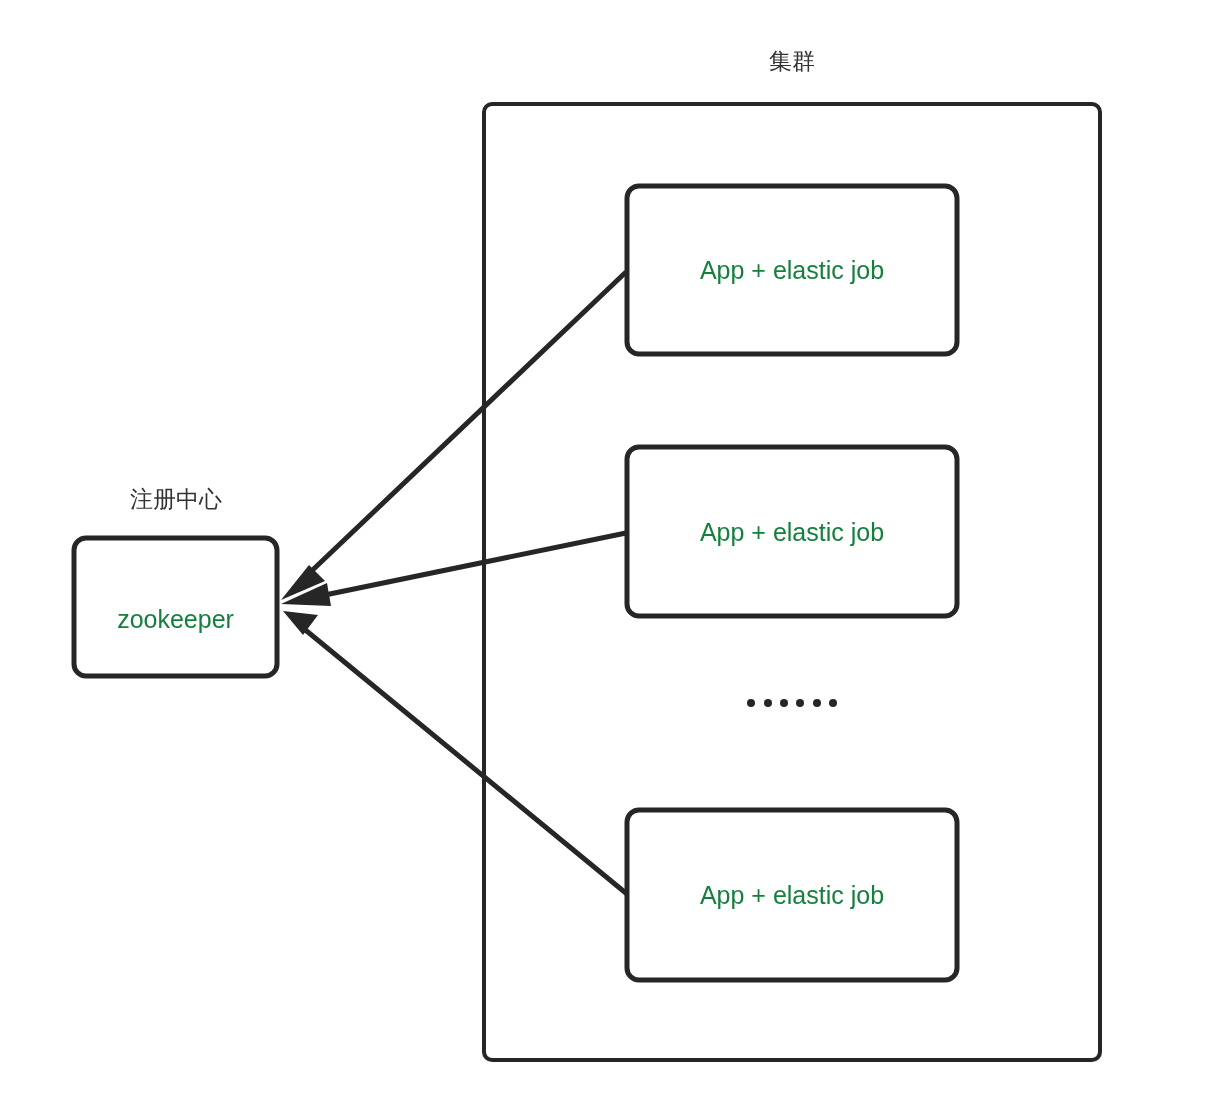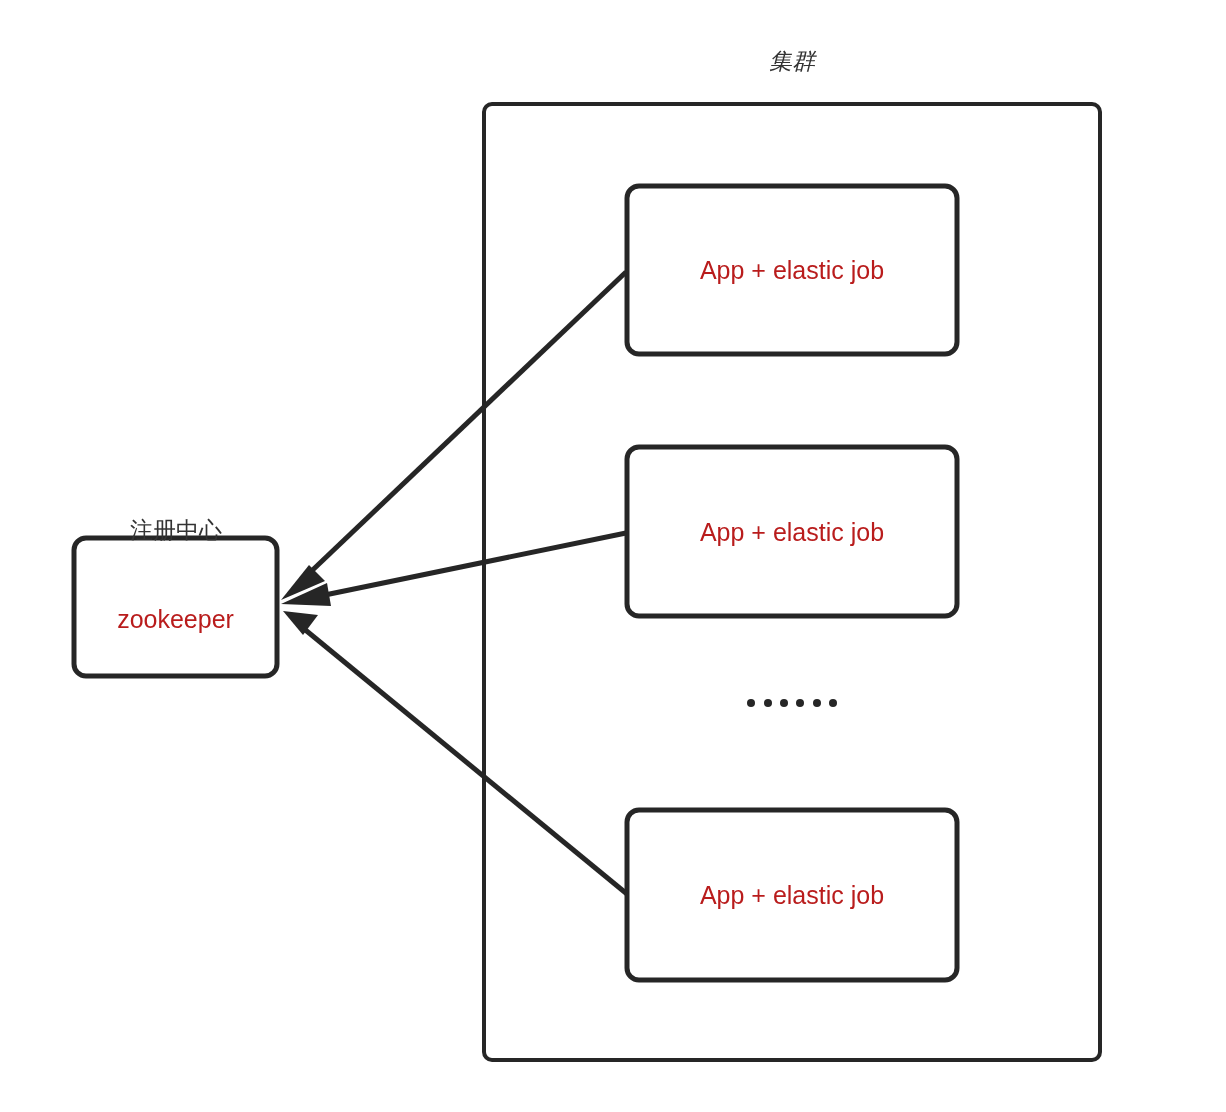--- a/index.html
+++ b/index.html
@@ -19,21 +19,21 @@
   }
   #diagram-svg {
     position: absolute;
     left: 0;
     top: 0;
     width: 1226px;
     height: 1112px;
   }
   .node-label {
     position: absolute;
-    color: #b91c1c;
+    color: #15803d;
     font-size: 25px;
     line-height: 1.2;
     text-align: center;
     white-space: nowrap;
     font-family: "Liberation Sans", "DejaVu Sans", sans-serif;
   }
   .caption-label {
     position: absolute;
     color: #333333;
     font-size: 23px;
@@ -81,23 +81,23 @@
     <g>
       <circle cx="751" cy="703" r="4" fill="#262626"></circle>
       <circle cx="768" cy="703" r="4" fill="#262626"></circle>
       <circle cx="784" cy="703" r="4" fill="#262626"></circle>
       <circle cx="800" cy="703" r="4" fill="#262626"></circle>
       <circle cx="817" cy="703" r="4" fill="#262626"></circle>
       <circle cx="833" cy="703" r="4" fill="#262626"></circle>
     </g>
   </svg>
 
-  <div class="caption-label" style="left:692px; top:46px; width:200px;font-style:italic;">集群</div>
+  <div class="caption-label" style="left:692px; top:46px; width:200px;">集群</div>
 
-  <div class="caption-label" style="left:76px; top:484px; width:200px;margin-top:31px;">注册中心</div>
+  <div class="caption-label" style="left:76px; top:484px; width:200px;">注册中心</div>
 
   <div class="box-hit" style="left:74px; top:550px; width:203px; height:138px;">
     <span class="node-label" style="position:static;">zookeeper</span>
   </div>
 
   <div class="box-hit" style="left:627px; top:186px; width:330px; height:168px;">
     <span class="node-label" style="position:static;">App + elastic job</span>
   </div>
 
   <div class="box-hit" style="left:627px; top:447px; width:330px; height:169px;">

